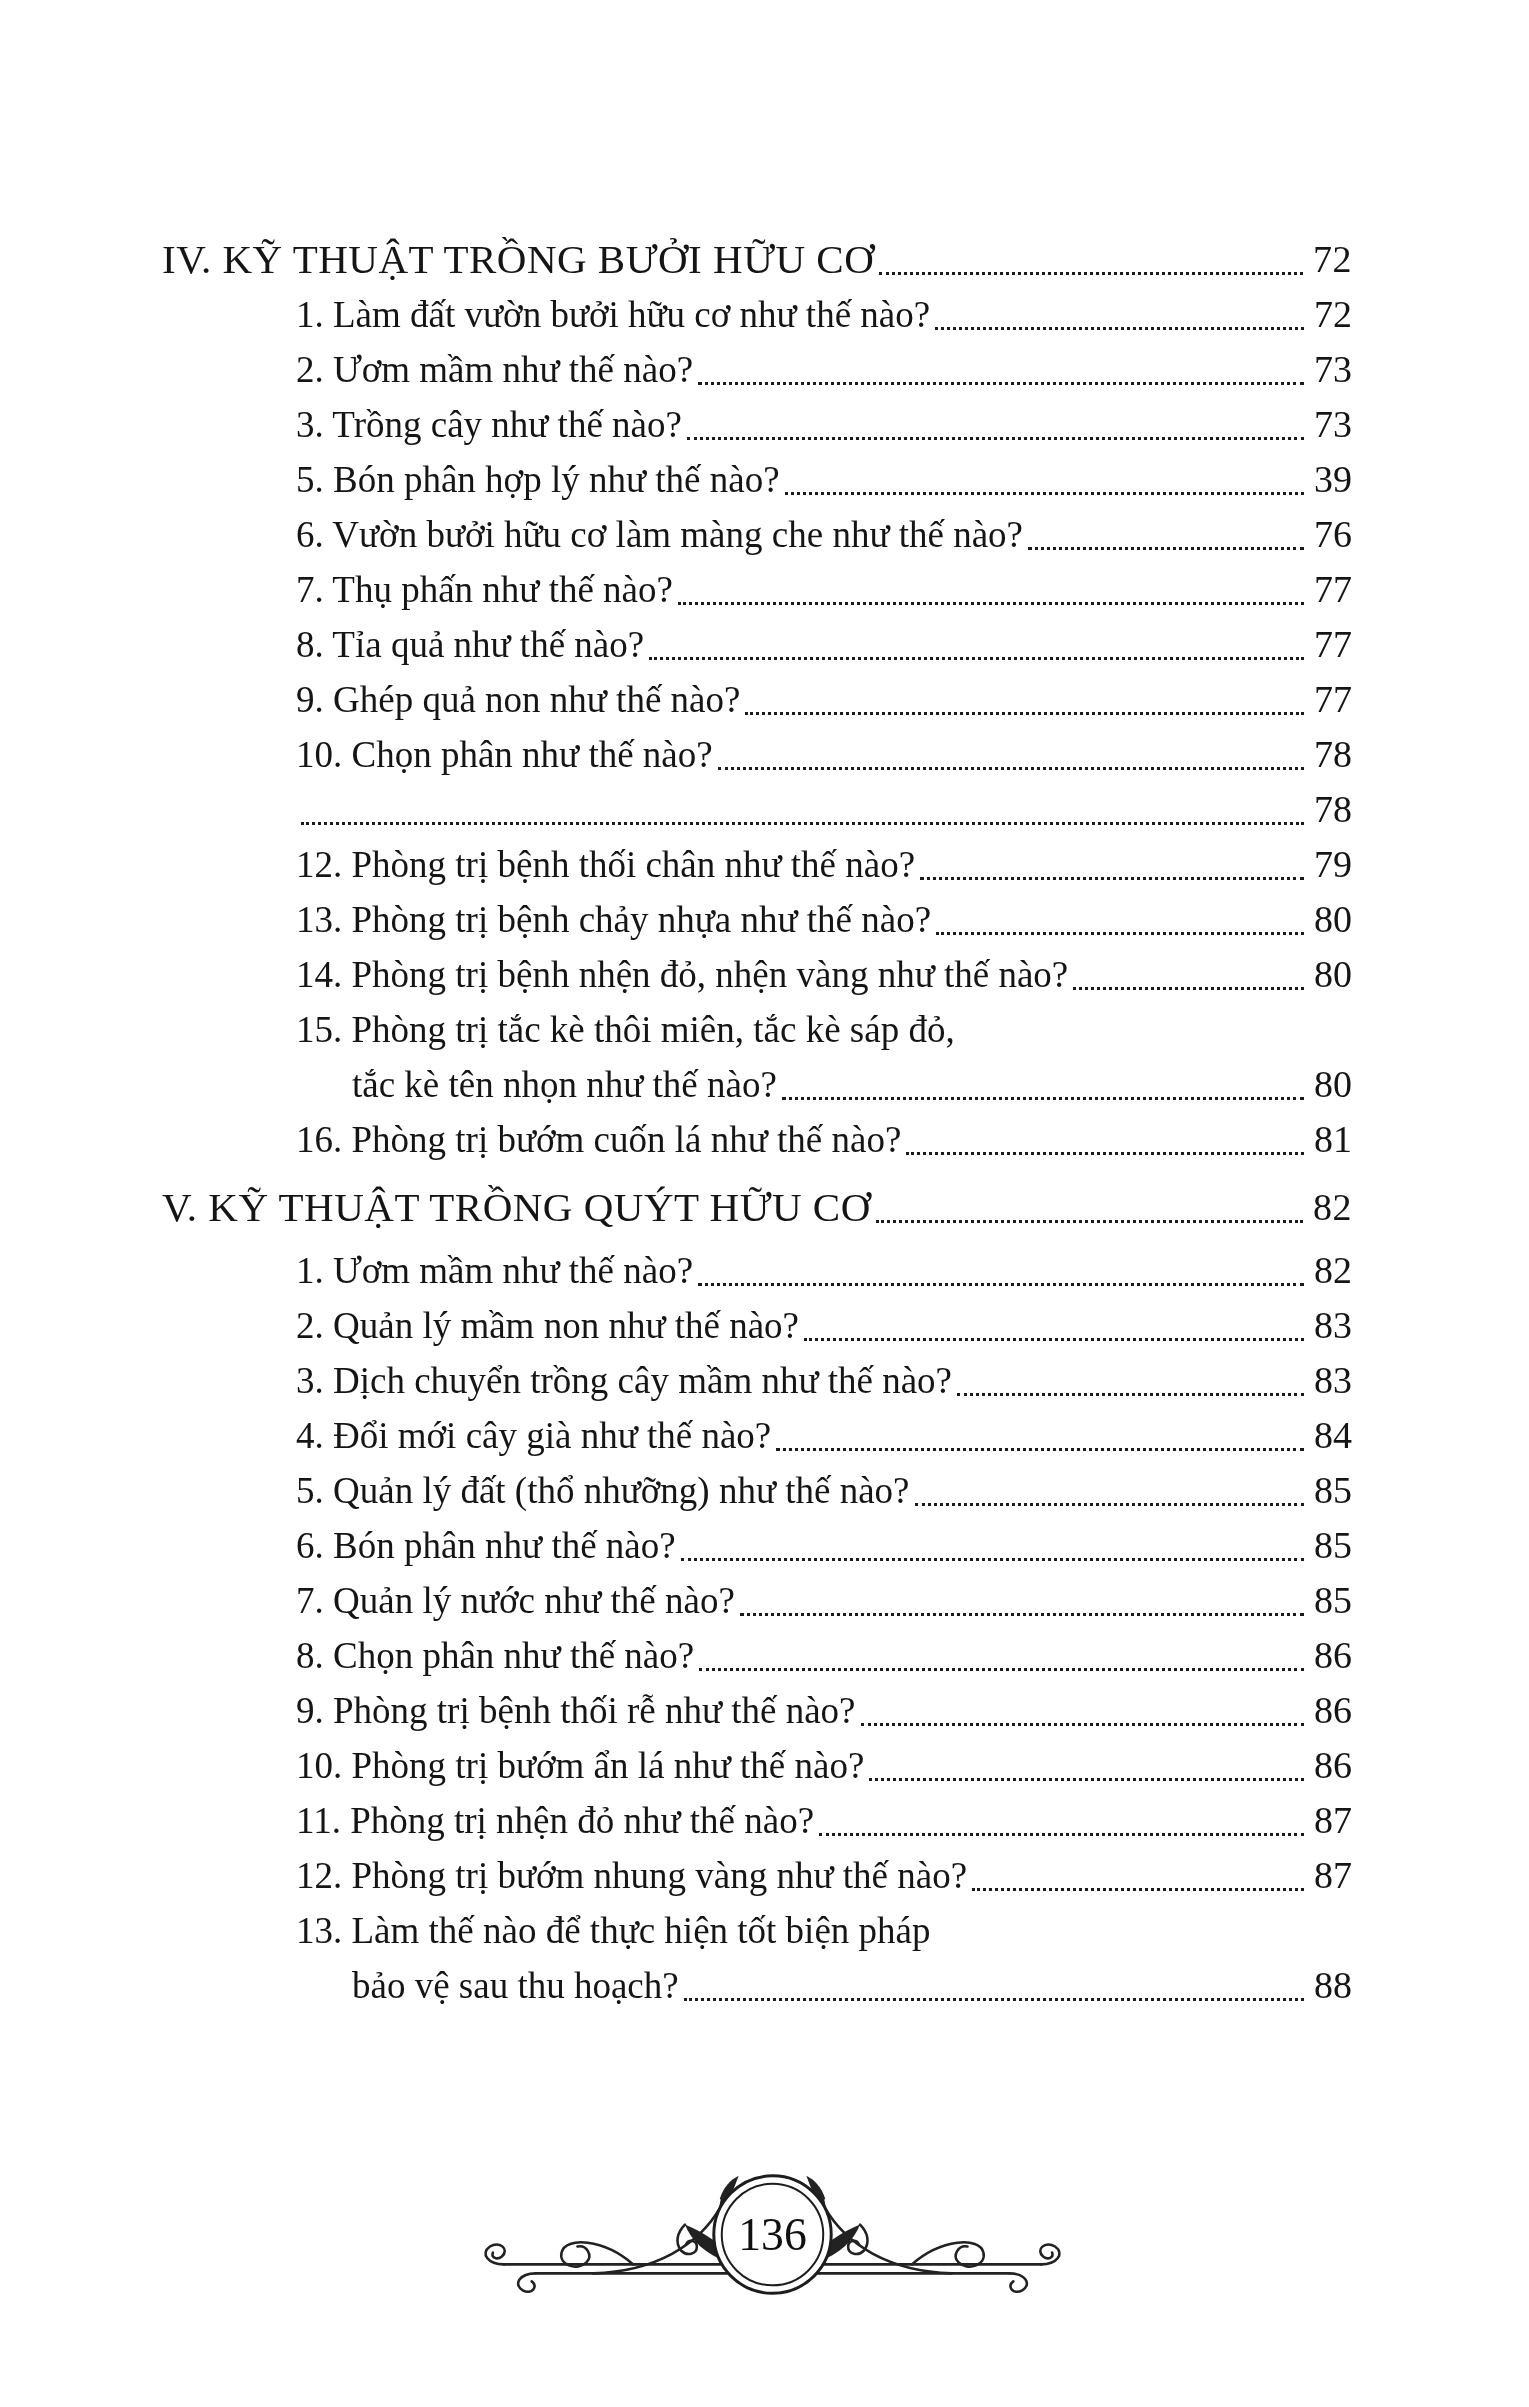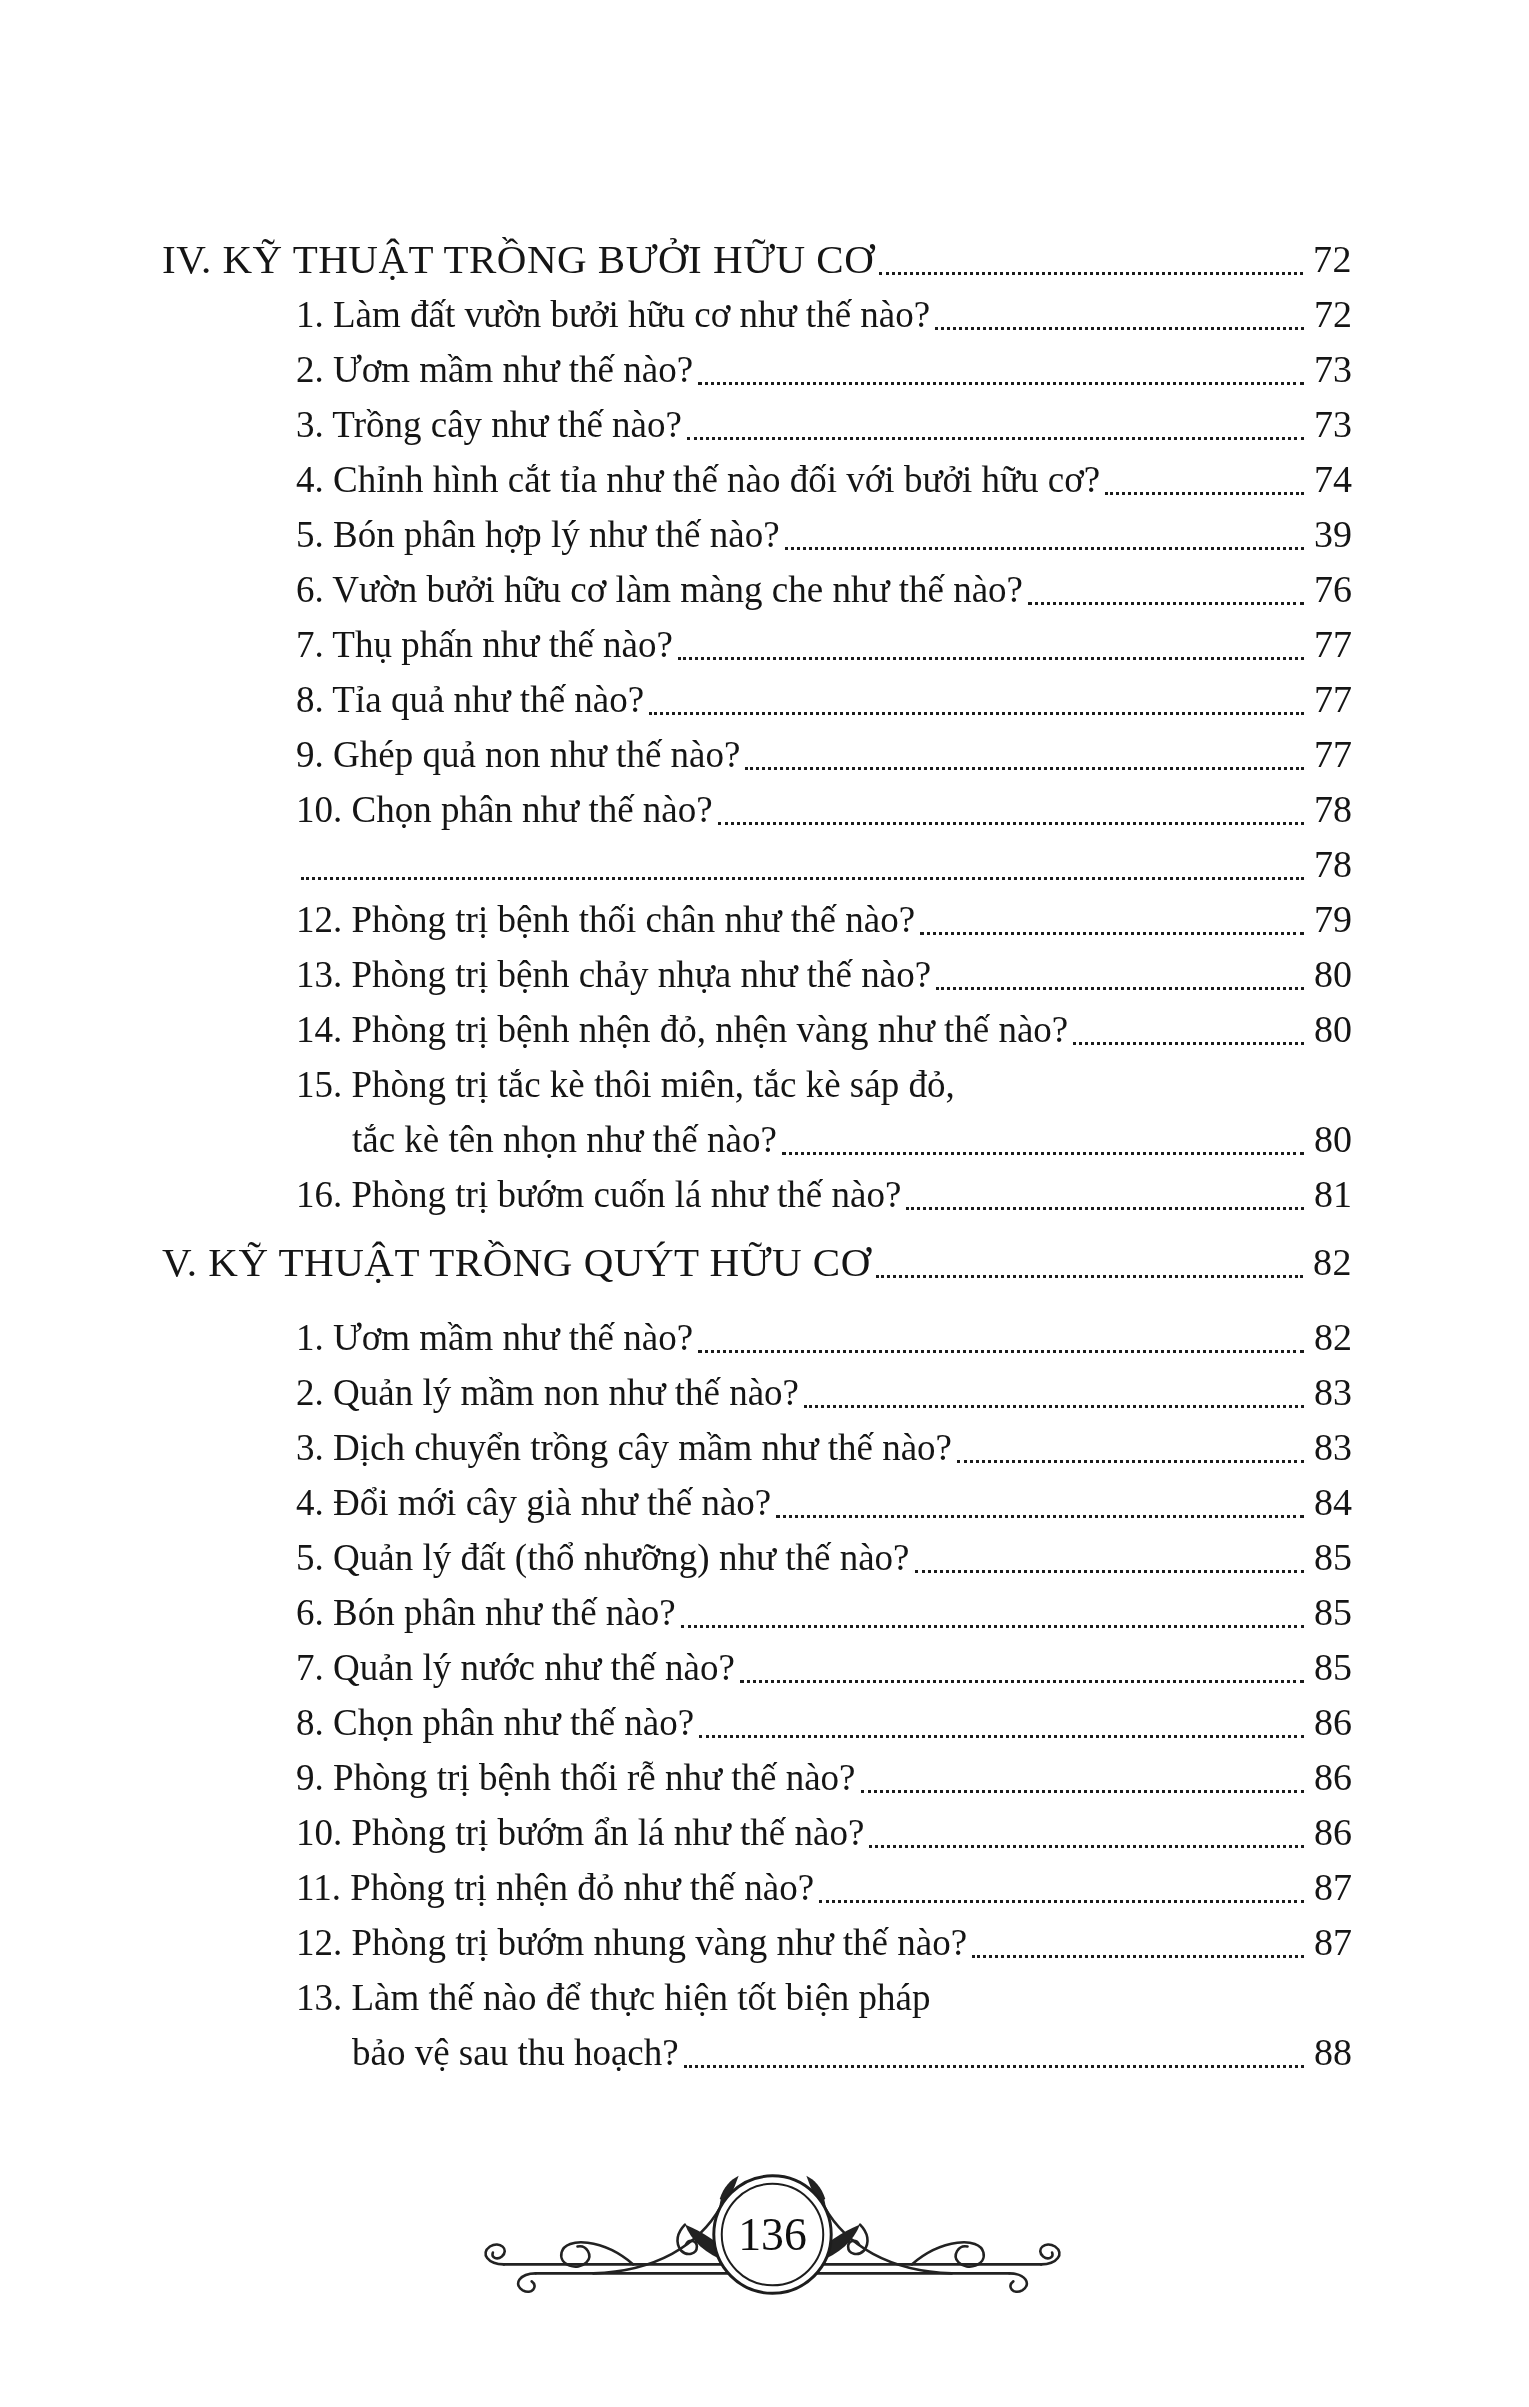--- a/index.html
+++ b/index.html
@@ -34,21 +34,21 @@
   }
   .heading-row .label { font-weight: 400; }
   .item-row {
     font-size: 37px;
     padding-left: 134px;
   }
   .item-row.cont {
     padding-left: 190px;
     text-align: center;
   }
-  .sec-gap { margin-top: 13px; margin-bottom: 20px; }
+  .sec-gap { margin-top: 13px; margin-bottom: 8px; }
   .label {
     flex: 0 0 auto;
   }
   .leader {
     flex: 1 1 auto;
     min-width: 18px;
     height: 0;
     border-bottom: 3.4px dotted #1b1b1b;
     margin: 0 0 12px 5px;
   }
@@ -82,25 +82,20 @@
       </div>
       <div class="row item-row">
         <span class="label">2. Ươm mầm như thế nào?</span>
         <div class="leader"></div>
         <span class="pagenum">73</span>
       </div>
       <div class="row item-row">
         <span class="label">3. Trồng cây như thế nào?</span>
         <div class="leader"></div>
         <span class="pagenum">73</span>
-      </div>
-      <div class="row item-row">
-        <span class="label">4. Chỉnh hình cắt tỉa như thế nào đối với bưởi hữu cơ?</span>
-        <div class="leader"></div>
-        <span class="pagenum">74</span>
       </div>
       <div class="row item-row">
         <span class="label">5. Bón phân hợp lý như thế nào?</span>
         <div class="leader"></div>
         <span class="pagenum">39</span>
       </div>
       <div class="row item-row">
         <span class="label">6. Vườn bưởi hữu cơ làm màng che như thế nào?</span>
         <div class="leader"></div>
         <span class="pagenum">76</span>

